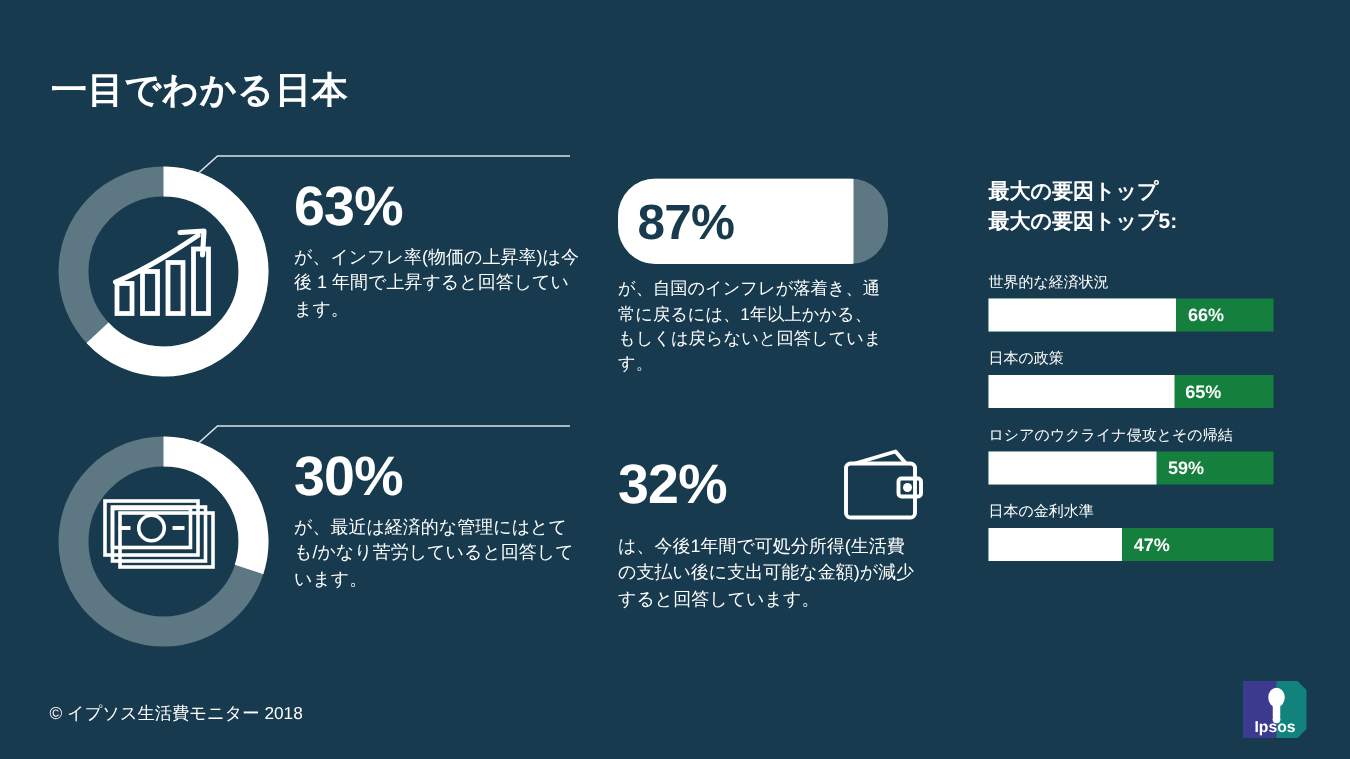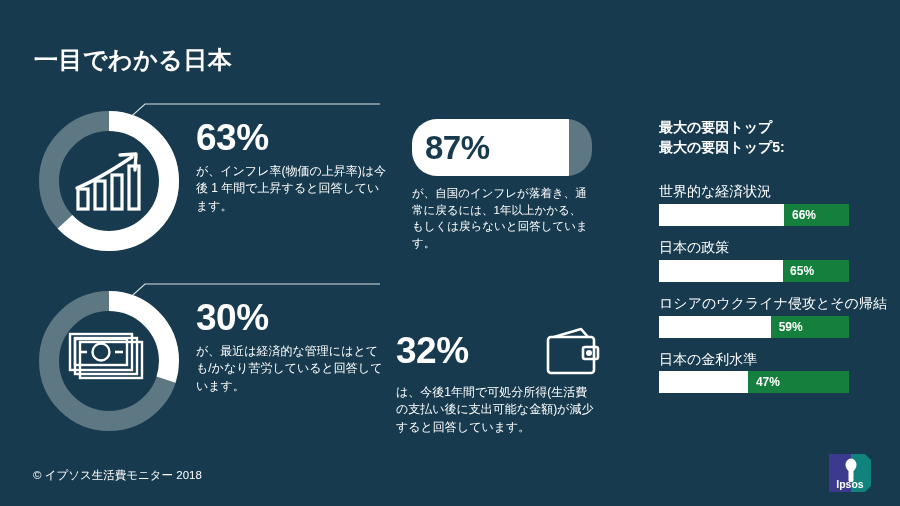--- a/index.html
+++ b/index.html
@@ -151,21 +151,21 @@
     color: #ffffff;
     margin: 0 0 26px 0;
   }
   .panel-title .sup {
     font-size: 14px;
   }
   .bar-item {
     margin-bottom: 13px;
   }
   .bar-label {
-    font-size: 14px;
+    font-size: 10px;
     color: #ffffff;
     margin: 0 0 4px 0;
     line-height: 1.2;
     white-space: nowrap;
   }
   .bar-track {
     position: relative;
     width: 190px;
     height: 22px;
     background: #15803d;
@@ -273,21 +273,21 @@
         </svg>
       </div>
     </div>
 
     <div class="stat-text" style="left:162px; top:13px;">
       <div class="big-pct">30%</div>
       <p class="stat-desc">が、最近は経済的な管理にはとても/かなり苦労していると回答しています。</p>
     </div>
   </div>
 
-  <div class="wallet-block" style="left:396px; top:298px; width:200px;margin-top:28px;">
+  <div class="wallet-block" style="left:412px; top:298px; width:200px;">
     <div class="wallet-row">
       <div class="wallet-pct">32%</div>
       <div class="wallet-icon">
         <svg width="60" height="52" viewBox="0 0 60 52">
           <g fill="none" stroke="#ffffff" stroke-width="2.6" stroke-linejoin="round">
             <path d="M7,14 L7,44 A3,3 0 0 0 10,47 L50,47 A3,3 0 0 0 53,44 L53,14 A3,3 0 0 0 50,11 L10,11 A3,3 0 0 0 7,14 Z"></path>
             <path d="M13,11 L40,3 L47,11"></path>
             <path d="M44,21 L55,21 A2,2 0 0 1 57,23 L57,31 A2,2 0 0 1 55,33 L44,33 A2,2 0 0 1 42,31 L42,23 A2,2 0 0 1 44,21 Z"></path>
           </g>
           <circle cx="48" cy="27" r="3" fill="#ffffff"></circle>

